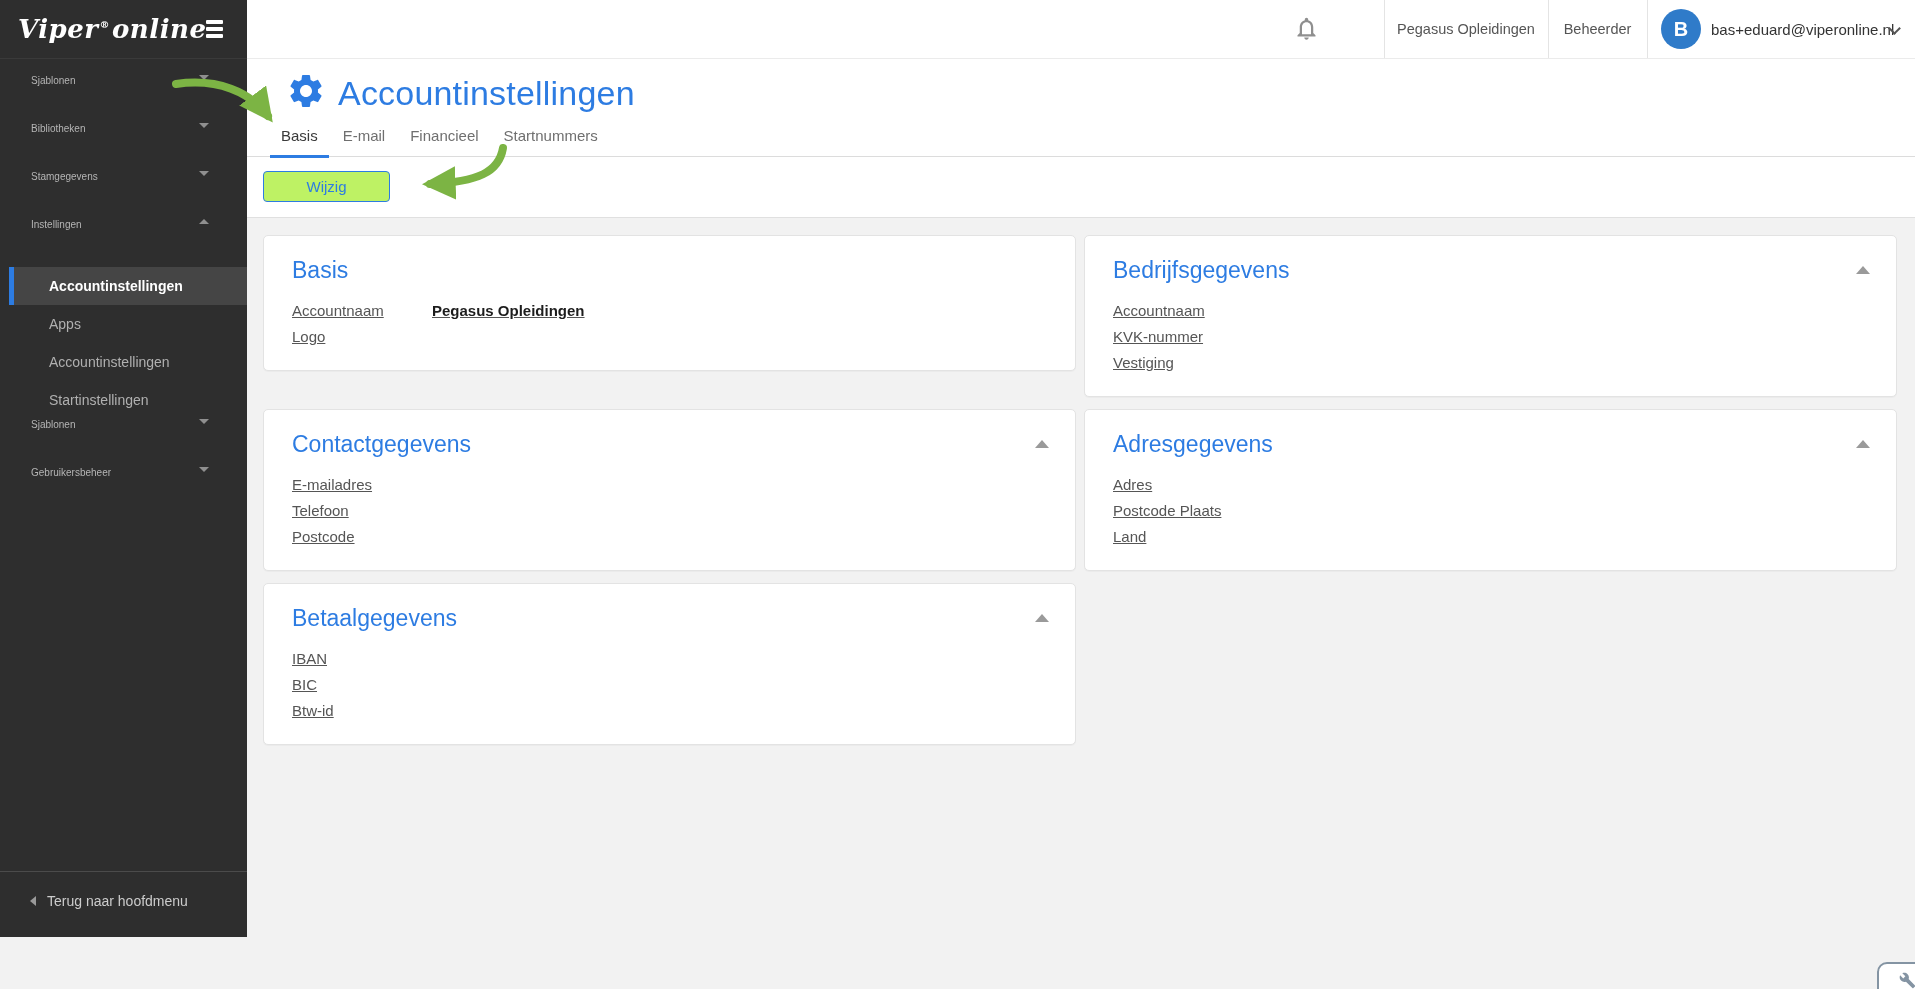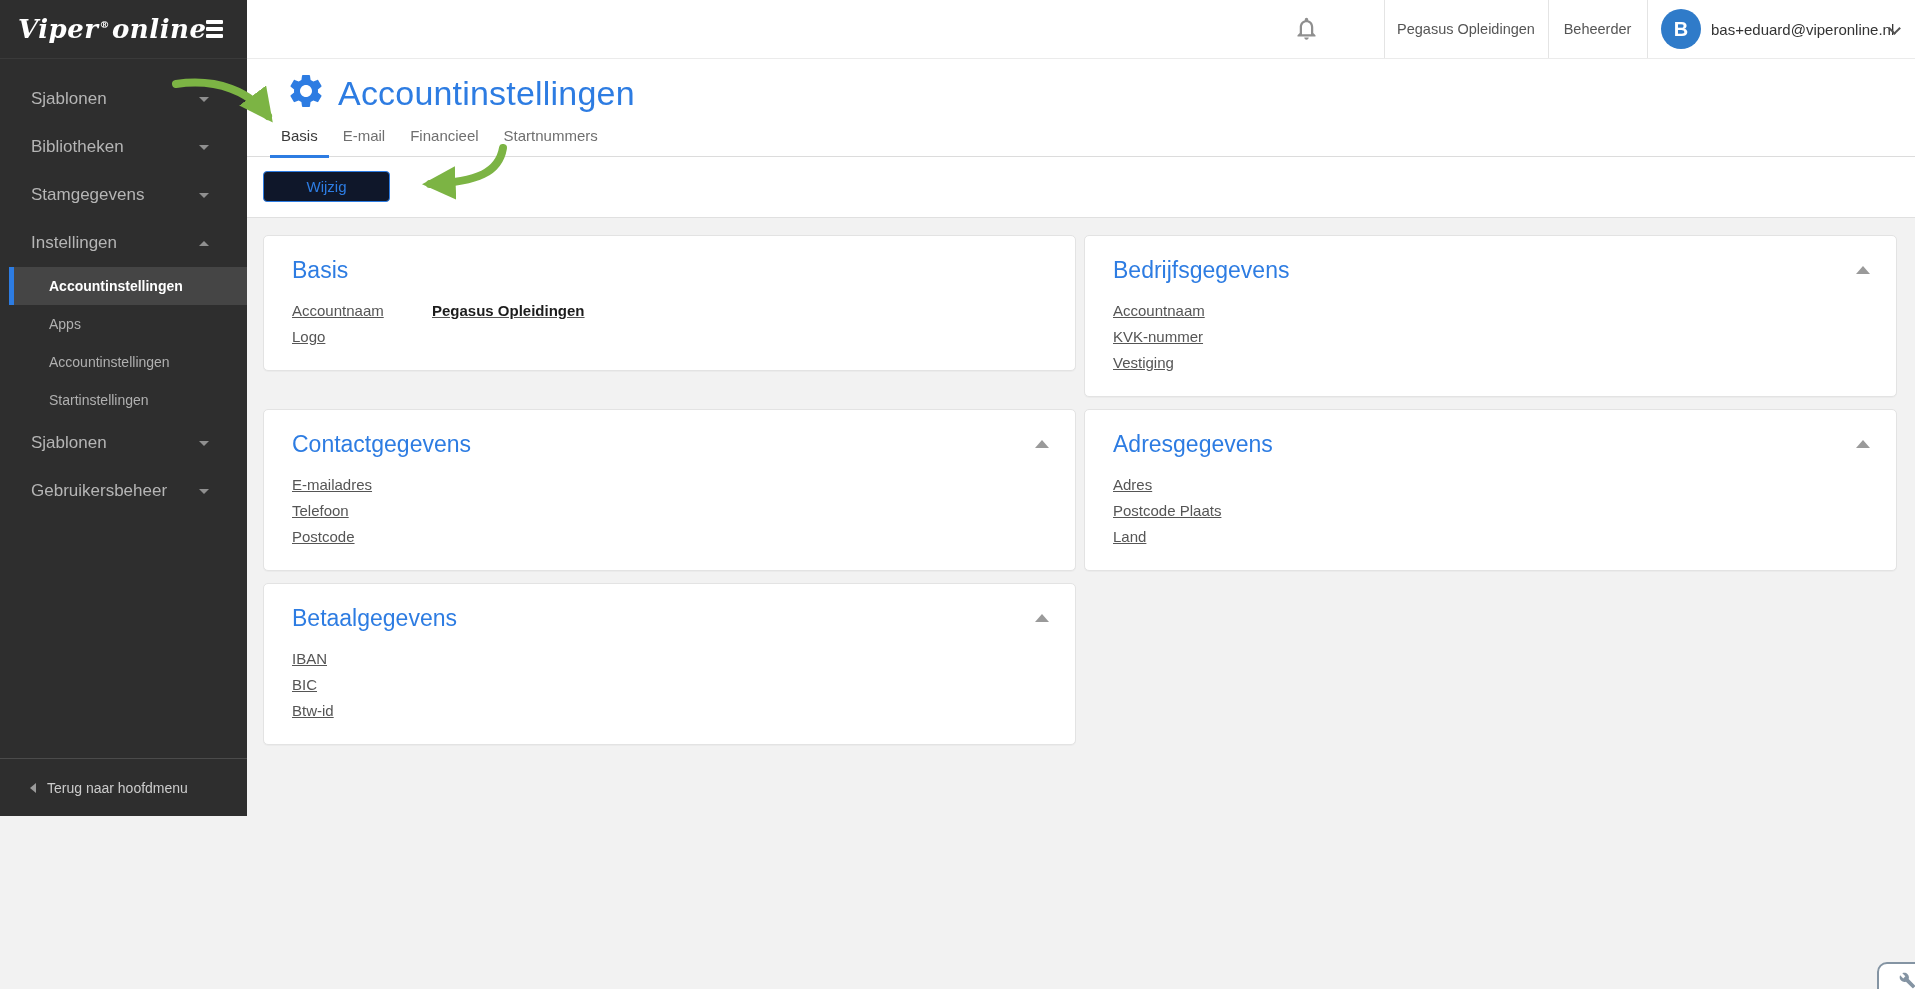--- a/index.html
+++ b/index.html
@@ -1,43 +1,43 @@
 <!DOCTYPE html>
 <html><head>
 <meta charset="utf-8">
 <style>
   * { margin:0; padding:0; box-sizing:border-box; }
   html,body { width:1915px; height:989px; overflow:hidden; background:#f2f2f2;
               font-family:"Liberation Sans","DejaVu Sans",sans-serif; }
   body { position:relative; }
 
   
-  .sidebar { position:absolute; left:0; top:0; width:247px; height:816px;
+  .sidebar { position:absolute; left:0; top:0; width:247px; height:937px;
              background:#2e2e2e; z-index:20; }
   .sidebar-header { height:59px; display:flex; align-items:center; justify-content:space-between;
                     padding:0 24px 0 18px; border-bottom:1px solid rgba(255,255,255,.06); }
   .logo { font-family:"DejaVu Serif",serif; font-style:italic; font-weight:700;
           font-size:26px; color:#ffffff; white-space:nowrap; letter-spacing:.5px; }
   .logo sup { font-size:10px; font-style:normal; margin:0 2px 0 1px; }
   .hamburger { width:20px; display:flex; flex-direction:column; gap:3.5px; cursor:pointer; }
   .hamburger span { display:block; height:3.5px; background:#fff; border-radius:1px; }
 
   .nav { padding-top:16px; }
-  .nav-item { position:relative; height:48px; display:flex; align-items:center;
-              padding-left:31px; color:#b5b5b5; font-size:17px; cursor:pointer; }
+  .nav-item { position:relative; height:48px; display:flex; align-items:flex-start;
+              padding-left:31px; color:#b5b5b5; font-size:10px; cursor:pointer; }
   .caret { position:absolute; right:38px; width:0; height:0;
            border-left:5px solid transparent; border-right:5px solid transparent; }
   .caret.down { border-top:5px solid #8f8f8f; }
   .caret.up   { border-bottom:5px solid #8f8f8f; }
   .subnav-item { height:38px; display:flex; align-items:center; padding-left:49px;
                  color:#b0b0b0; font-size:14px; cursor:pointer; }
   .subnav-item.active { background:#454545; border-left:5px solid #2d7ce2;
                         margin-left:9px; padding-left:35px; color:#ffffff; font-weight:bold; }
 
-  .sidebar-footer { position:absolute; left:0; right:0; bottom:0; height:58px;
+  .sidebar-footer { position:absolute; left:0; right:0; bottom:8px; height:58px;
                     border-top:1px solid rgba(255,255,255,.14); display:flex;
                     align-items:center; gap:11px; padding-left:30px; color:#cccccc;
                     font-size:14px; cursor:pointer; }
   .tri-left { width:0; height:0; border-top:5px solid transparent;
               border-bottom:5px solid transparent; border-right:6px solid #9a9a9a; }
 
   
   .topbar { position:absolute; left:247px; top:0; width:1668px; height:59px;
             background:#fff; border-bottom:1px solid #ebebeb; z-index:10; }
   .topbar .vdiv { position:absolute; top:0; width:1px; height:58px; background:#e4e4e4; }
@@ -60,21 +60,21 @@
   .main { position:absolute; left:247px; top:59px; width:1668px; height:930px;
           background:#f2f2f2; }
   .page-header { background:#fff; border-bottom:1px solid #e0e0e0; }
   .title-row { display:flex; align-items:center; gap:12px; padding:12px 0 4px 39px; }
   .page-title { font-size:34px; color:#2d7ce2; font-weight:400; letter-spacing:.2px; }
   .tabs-row { display:flex; padding-left:23px; border-bottom:1px solid #dcdcdc; margin-top:4px; }
   .tab { padding:4px 11px 11px; font-size:15px; color:#6f6f6f; cursor:pointer;
          border-bottom:3px solid transparent; margin-bottom:-2px; margin-right:3px; }
   .tab.active { color:#3a3a3a; border-bottom-color:#2d7ce2; }
   .actions-row { height:60px; padding:14px 0 0 16px; }
-  .btn-outline { width:127px; height:31px; background:#0f172a; border:1px solid #2d7ce2;
+  .btn-outline { width:127px; height:31px; background:#bef264; border:1px solid #2d7ce2;
                  border-radius:4px; color:#2d7ce2; font-size:15px; cursor:pointer;
                  font-family:inherit; }
 
   .content { padding:17px 18px 0 16px; display:grid; grid-template-columns:1fr 1fr;
              column-gap:8px; row-gap:12px; align-items:start; }
   .card { position:relative; background:#fff; border:1px solid #e3e3e3; border-radius:5px;
           box-shadow:0 1px 1px rgba(0,0,0,.03); padding:20px 28px; }
   .card-title { font-size:23px; line-height:28px; color:#2d7ce2; font-weight:400;
                 margin-bottom:14px; }
   .card-caret { position:absolute; top:30px; right:26px; width:0; height:0;

